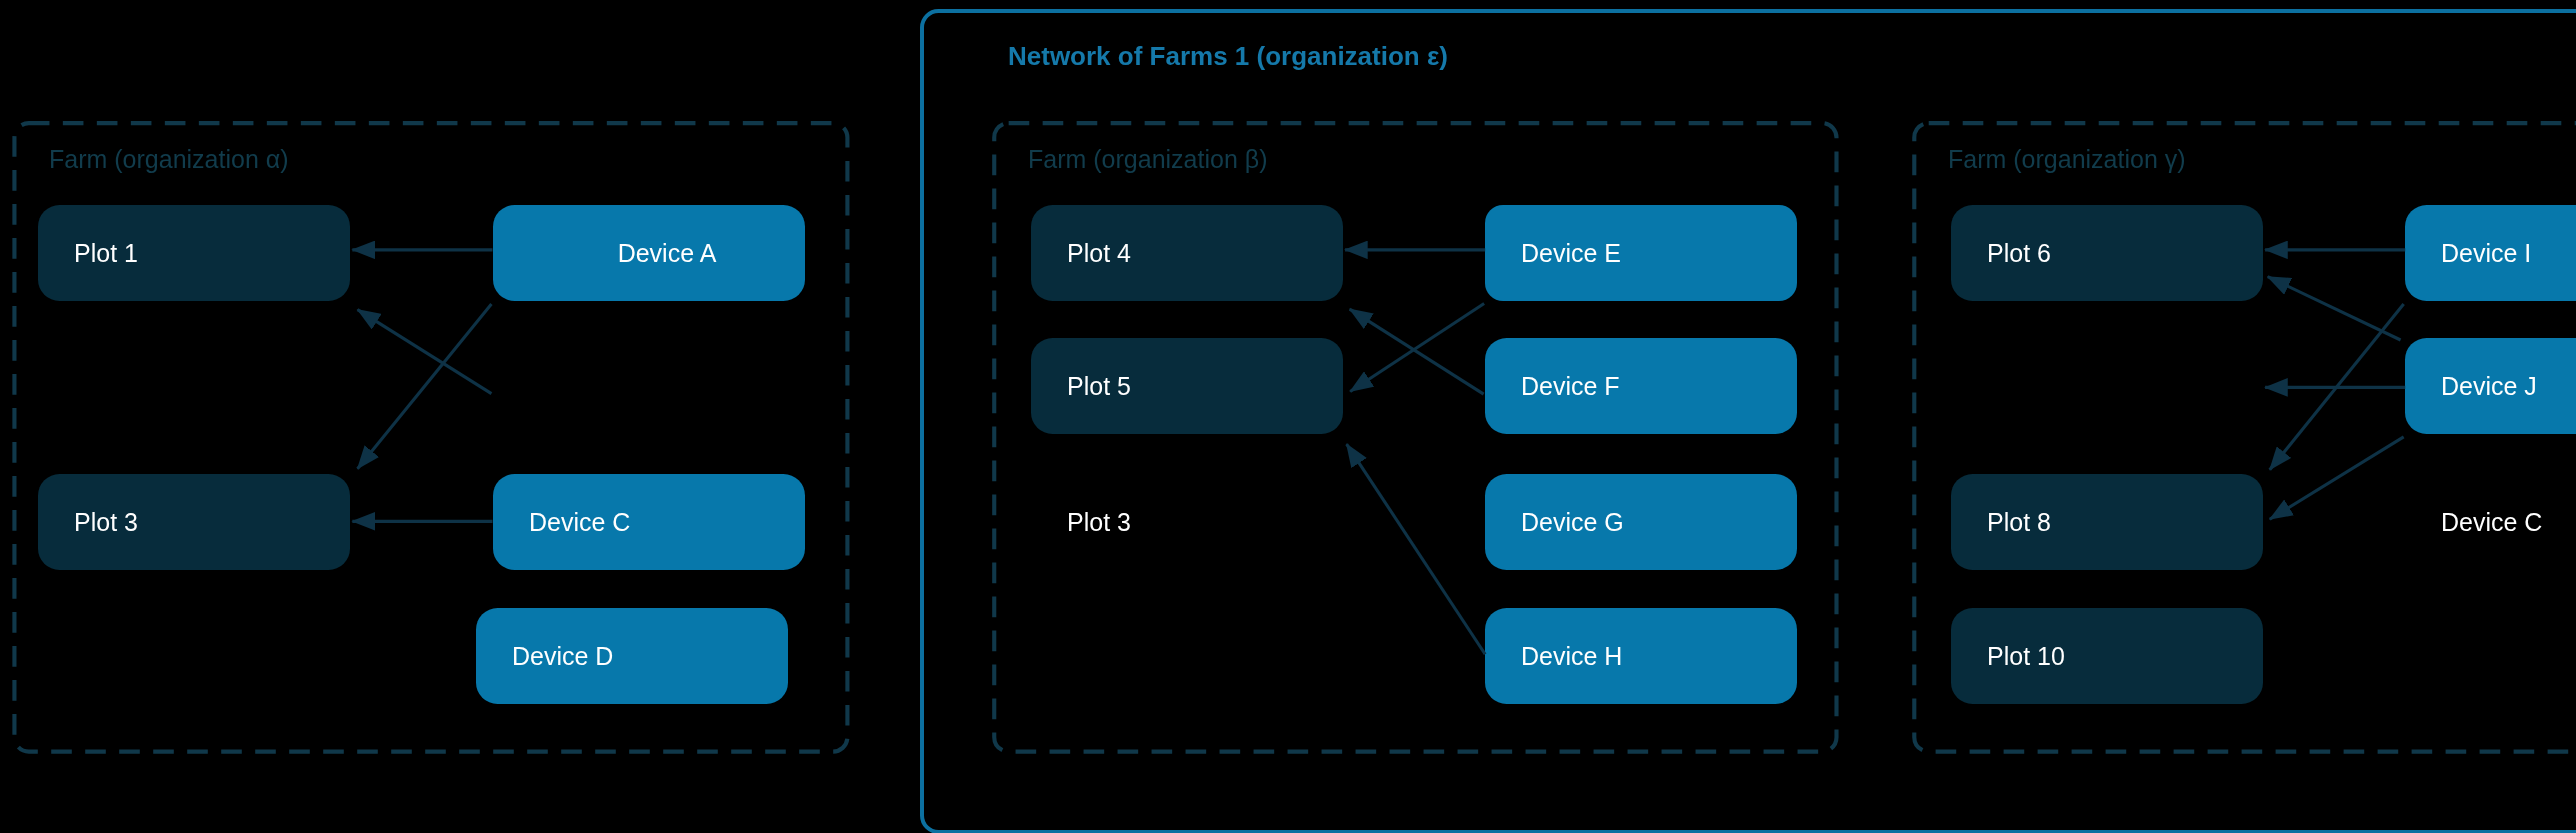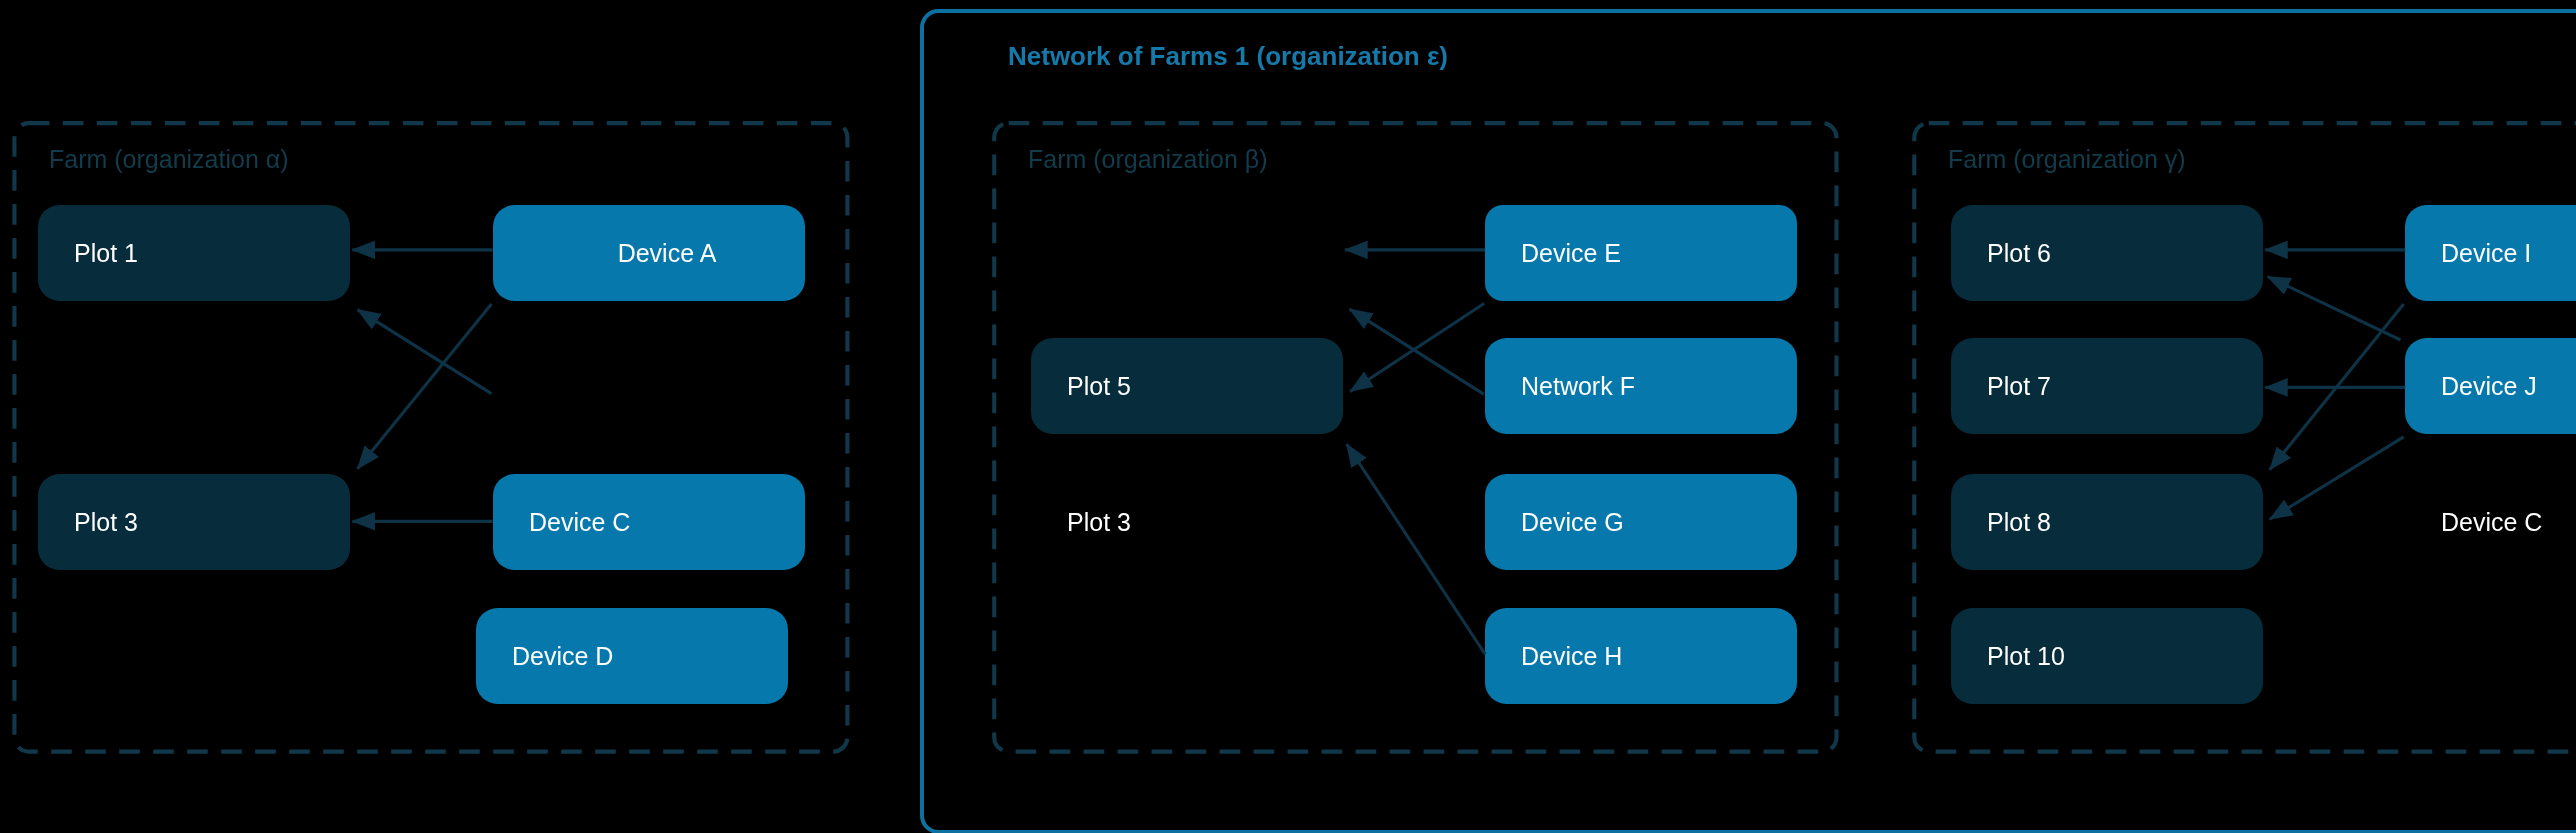--- a/index.html
+++ b/index.html
@@ -66,44 +66,44 @@
   <div class="node device" style="left:493px;top:205px;justify-content:center;">
       <span>Device A</span>
     </div>
   <div class="node device" style="left:493px;top:474px;">
       <span>Device C</span>
     </div>
   <div class="node device" style="left:476px;top:608px;">
       <span>Device D</span>
     </div>
 
+  <div class="node plot" style="left:1031px;top:205px;">
+      <span>Plot 4</span>
+    </div>
   <div class="node plot" style="left:1031px;top:338px;">
       <span>Plot 5</span>
     </div>
   <div class="node ghost" style="left:1031px;top:474px;">
       <span>Plot 3</span>
     </div>
   <div class="node device" style="left:1485px;top:205px;border-radius:18px;">
       <span>Device E</span>
     </div>
   <div class="node device" style="left:1485px;top:338px;">
-      <span>Network F</span>
+      <span>Device F</span>
     </div>
   <div class="node device" style="left:1485px;top:474px;">
       <span>Device G</span>
     </div>
   <div class="node device" style="left:1485px;top:608px;">
       <span>Device H</span>
     </div>
 
   <div class="node plot" style="left:1951px;top:205px;">
       <span>Plot 6</span>
-    </div>
-  <div class="node plot" style="left:1951px;top:338px;">
-      <span>Plot 7</span>
     </div>
   <div class="node plot" style="left:1951px;top:474px;">
       <span>Plot 8</span>
     </div>
   <div class="node plot" style="left:1951px;top:608px;">
       <span>Plot 10</span>
     </div>
   <div class="node device" style="left:2405px;top:205px;">
       <span>Device I</span>
     </div>

